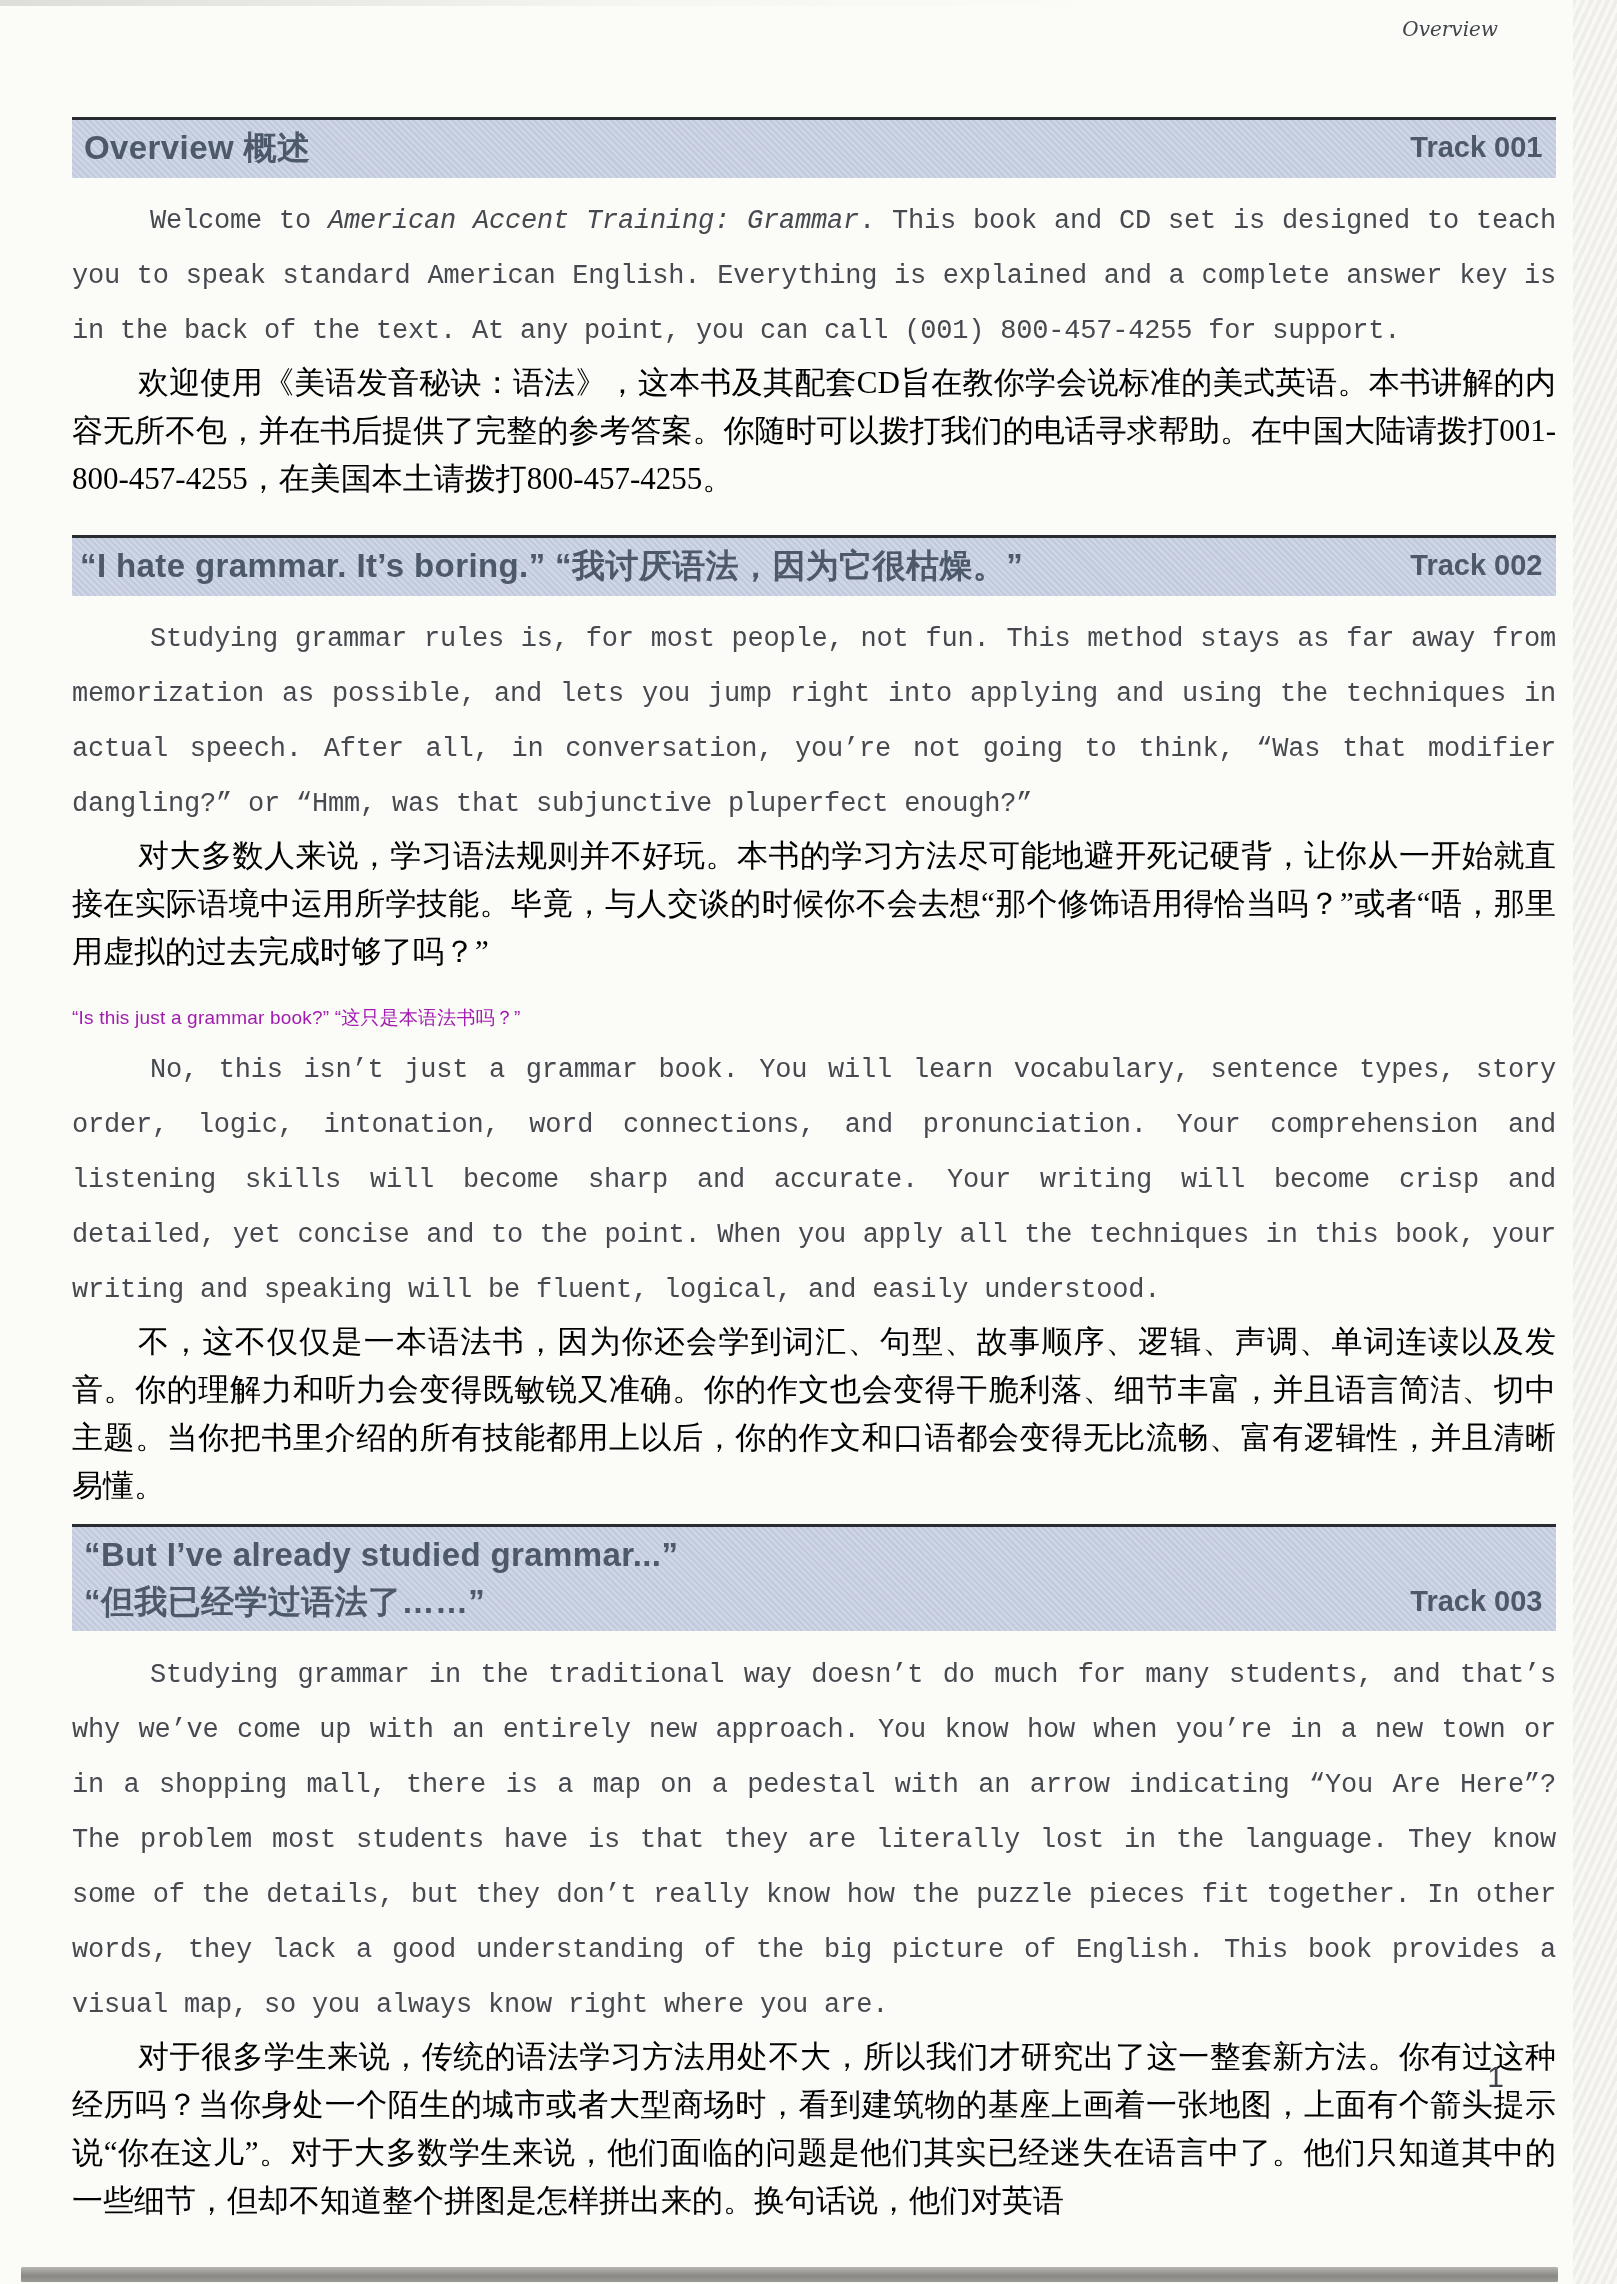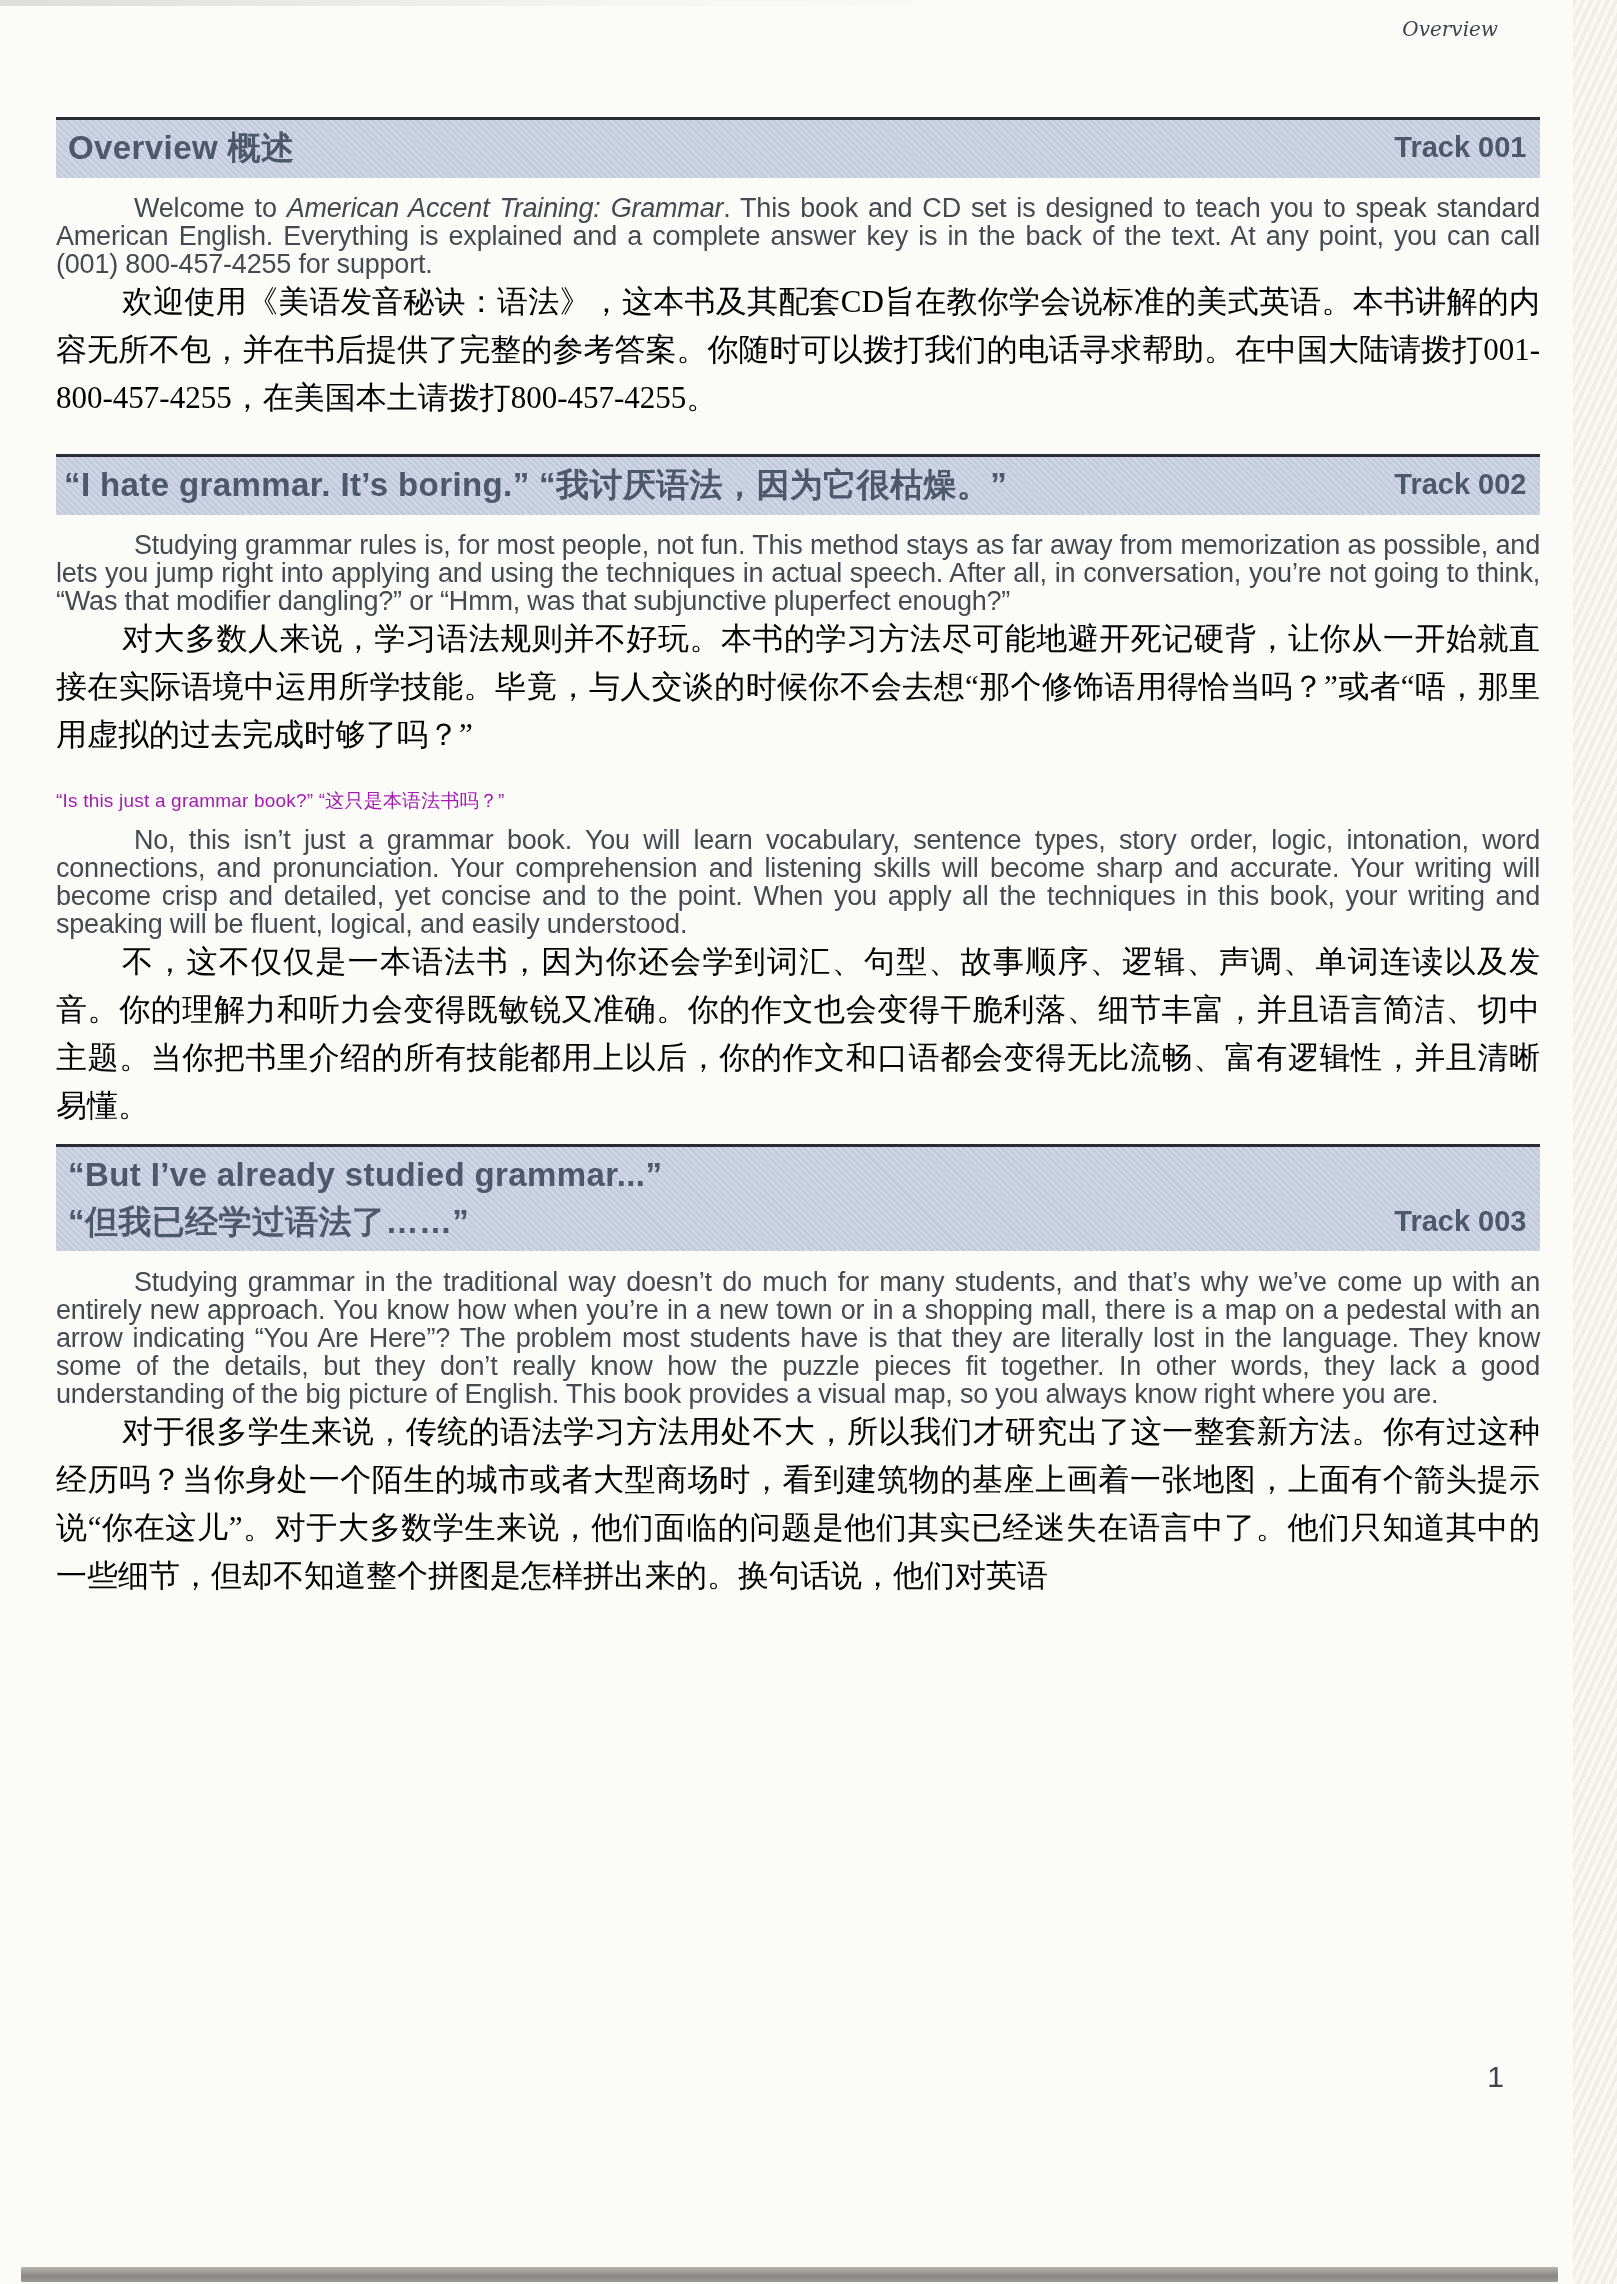--- a/index.html
+++ b/index.html
@@ -30,21 +30,21 @@
   .running-head{
     position:absolute;top:16.6px;right:119px;
     font-family:"DejaVu Serif","Liberation Serif",serif;
     font-style:italic;font-size:20px;color:#3f434a;
   }
   .page-number{
     position:absolute;top:2060px;right:113px;
     font-size:30px;color:#3f434a;
   }
   .content{
-    position:absolute;left:56px;top:0;width:1484px;
+    position:absolute;left:72px;top:0;width:1484px;
   }
   .section{margin:0;}
   .bar{
     display:flex;justify-content:space-between;align-items:flex-start;
     background:#c7cfe1;
     background-image:repeating-linear-gradient(45deg,rgba(255,255,255,.14) 0 2.3px,rgba(90,100,130,.05) 2.3px 4.5px);
     border-top:3.8px solid #292c31;
     padding:3.8px 13.5px 6.8px 12px;
   }
   .section:nth-child(1) .bar{margin-top:117px;}
@@ -62,23 +62,23 @@
     line-height:47px;white-space:nowrap;padding-left:22.6px;
   }
   .sub-heading{
     margin:29px 0 7.5px 0;
     font-size:19px;font-weight:normal;color:#a21caf;letter-spacing:0.2px;
   }
   .para{margin:0;text-align:justify;}
   .bar + .para{margin-top:16.6px;}
   .sub-heading + .para{margin-top:12px;}
   .para.en{
-    font-size:27px;line-height:28px;color:#46494f;
+    font-size:27px;line-height:55px;color:#46494f;
     text-indent:78px;letter-spacing:-0.2px;
-    font-family:Liberation Sans, sans-serif;
+    font-family:Liberation Mono, monospace;
   }
   .para.zh{
     font-size:31px;line-height:48px;color:#000000;
     text-indent:66px;
     font-family:"Liberation Serif","DejaVu Serif",serif;
   }
   .it{font-style:italic;}
 </style>
 </head>
 <body>

